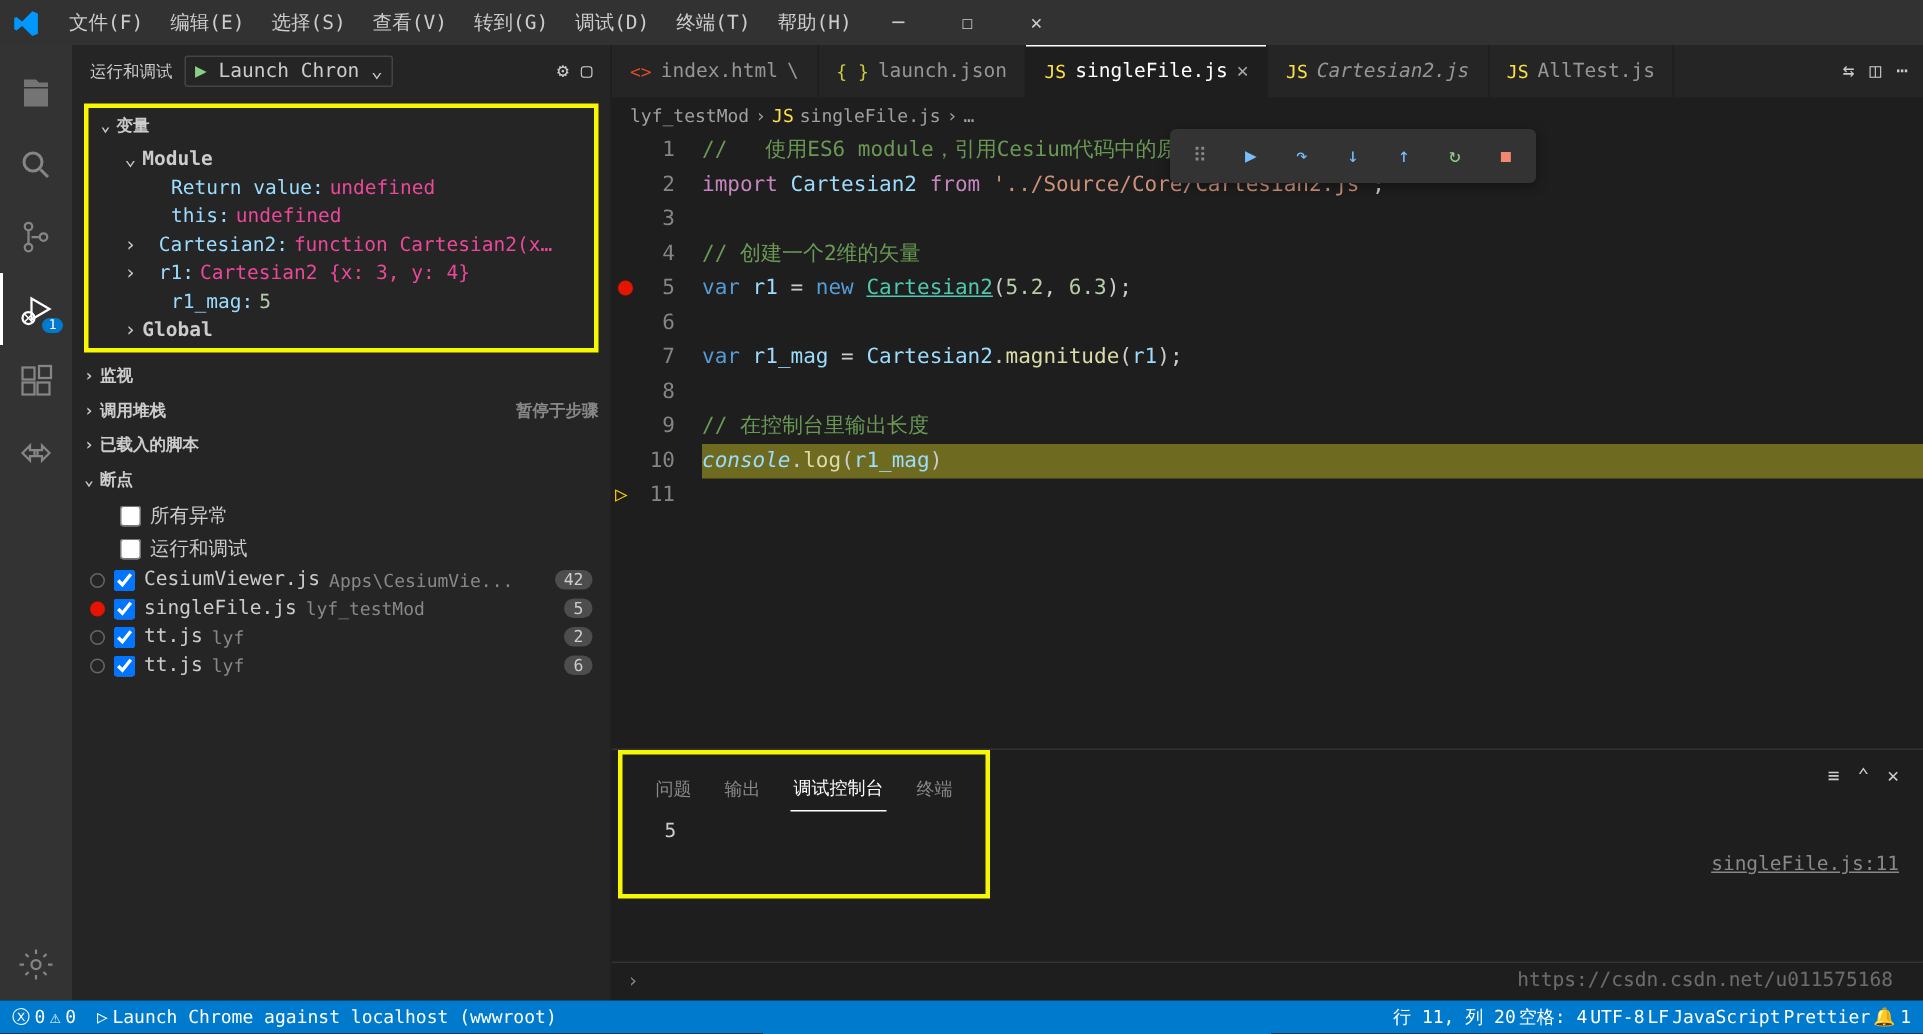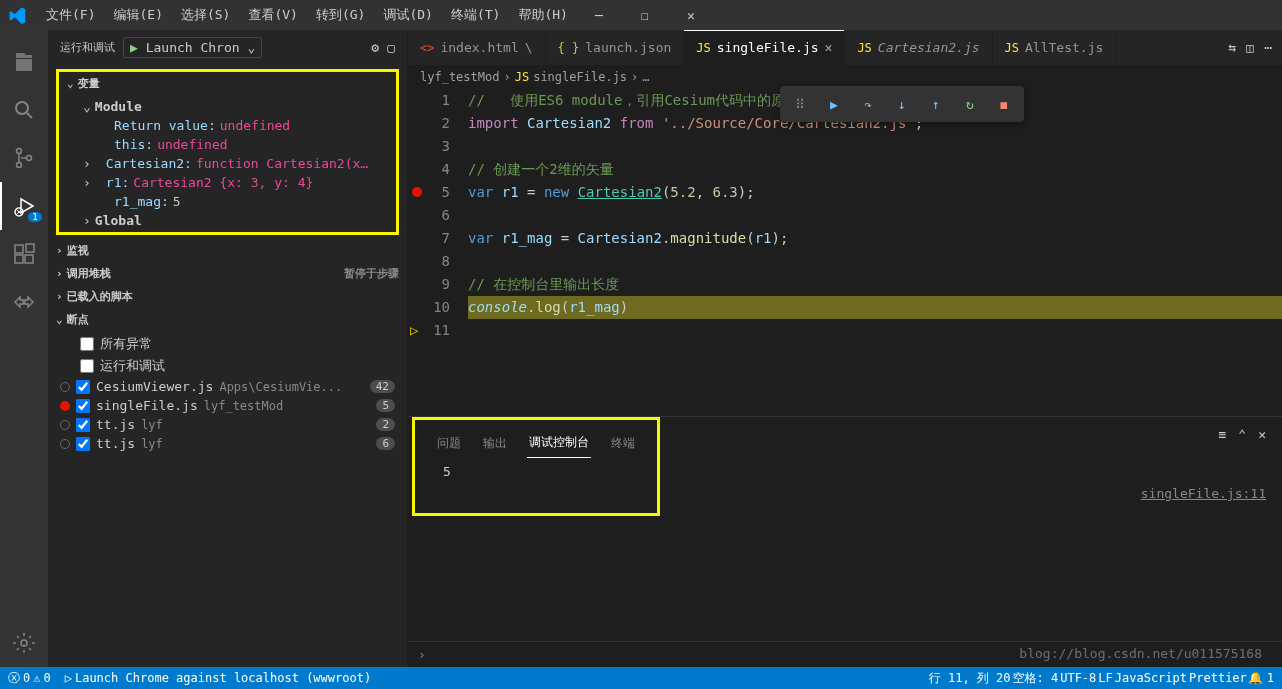--- a/index.html
+++ b/index.html
@@ -65,21 +65,21 @@
 .pause-marker { position: absolute; left: 2px; color: #ffcc00; }
 .c-comment { color: #6a9955; }
 .c-keyword { color: #569cd6; }
 .c-keyword2 { color: #c586c0; }
 .c-string { color: #ce9178; }
 .c-class { color: #4ec9b0; text-decoration: underline; }
 .c-func { color: #dcdcaa; }
 .c-num { color: #b5cea8; }
 .c-var { color: #9cdcfe; }
 .c-obj { color: #9cdcfe; font-style: italic; }
-.panel { height: 251px; border-top: 1px solid #333; display: flex; flex-direction: column; }
+.panel { height: 168px; border-top: 1px solid #333; display: flex; flex-direction: column; }
 .panel-tabs { display: flex; padding: 4px 12px 0 12px; gap: 18px; align-items: center; font-size: 12px; }
 .panel-tab { padding: 6px 2px; color: #888; cursor: pointer; }
 .panel-tab.active { color: #fff; border-bottom: 1px solid #fff; }
 .panel-tabs-right { margin-left: auto; display: flex; gap: 12px; color: #ccc; }
 .panel-yellow { border: 3px solid #f7f700; margin: 0 0 0 4px; padding: 4px 8px 28px 8px; display: inline-block; }
 .panel-content { flex: 1; padding: 6px 20px; color: #ccc; font-family: Consolas, monospace; display: flex; }
 .console-out { flex: 1; }
 .console-src { color: #888; text-decoration: underline; }
 .panel-input { height: 26px; display: flex; align-items: center; padding: 0 10px; color: #888; border-top: 1px solid #333; }
 .status-bar { height: 22px; background: #007acc; display: flex; align-items: center; color: #fff; font-size: 12px; padding: 0 8px; gap: 14px; }
@@ -382,13 +382,13 @@
     <span class="sb-item">行 11, 列 20</span>
     <span class="sb-item">空格: 4</span>
     <span class="sb-item">UTF-8</span>
     <span class="sb-item">LF</span>
     <span class="sb-item">JavaScript</span>
     <span class="sb-item">Prettier</span>
     <span class="sb-item">🔔 <span>1</span></span>
   </div>
 </div>
 
-<div class="watermark">blog://blog.csdn.net/u011575168</div>
+<div class="watermark">https://csdn.csdn.net/u011575168</div>
 
 </body></html>

